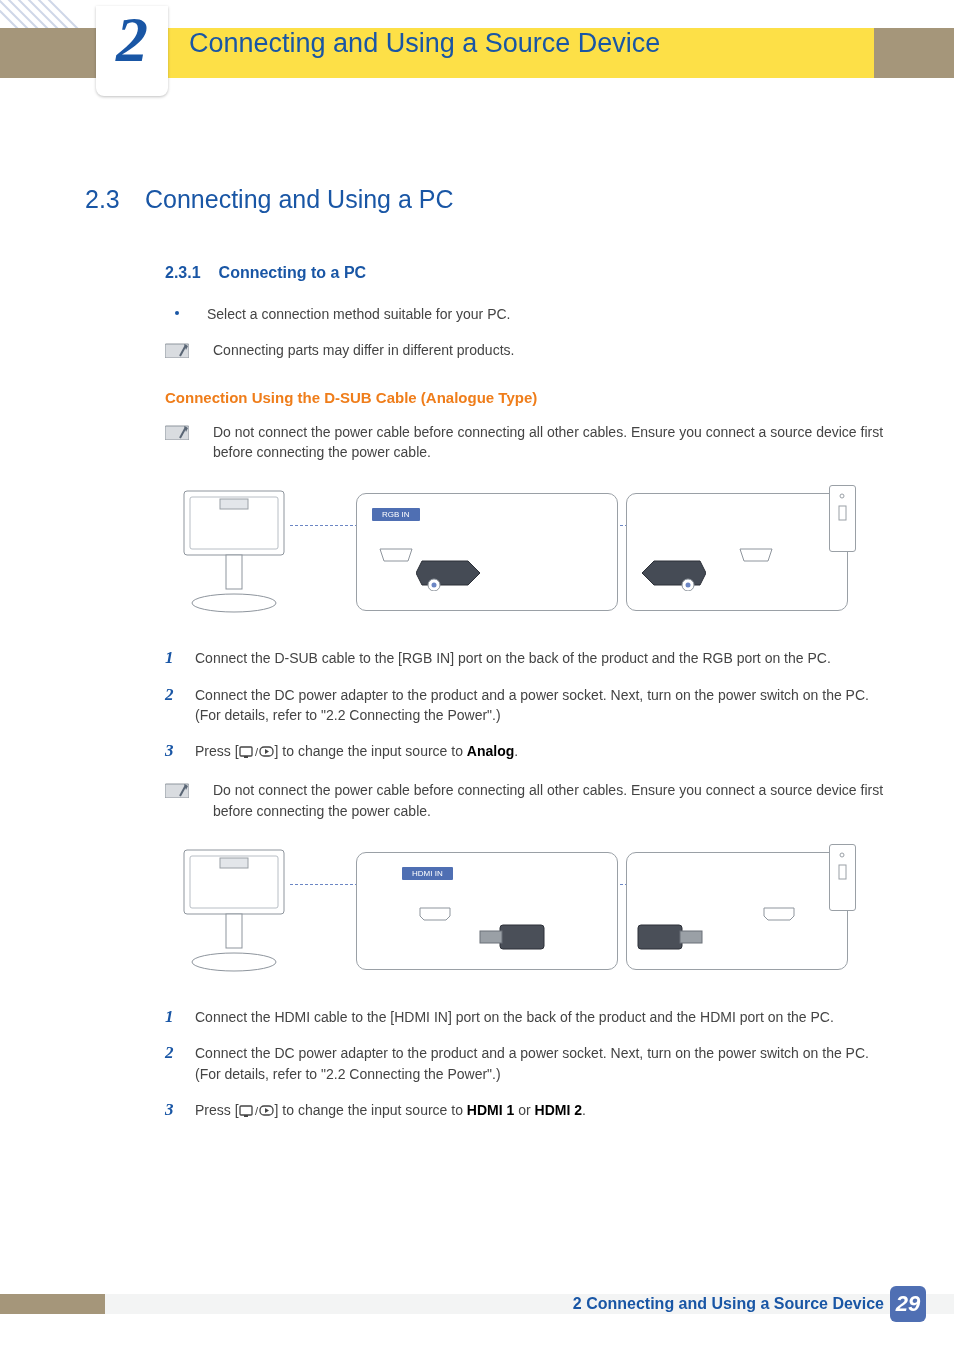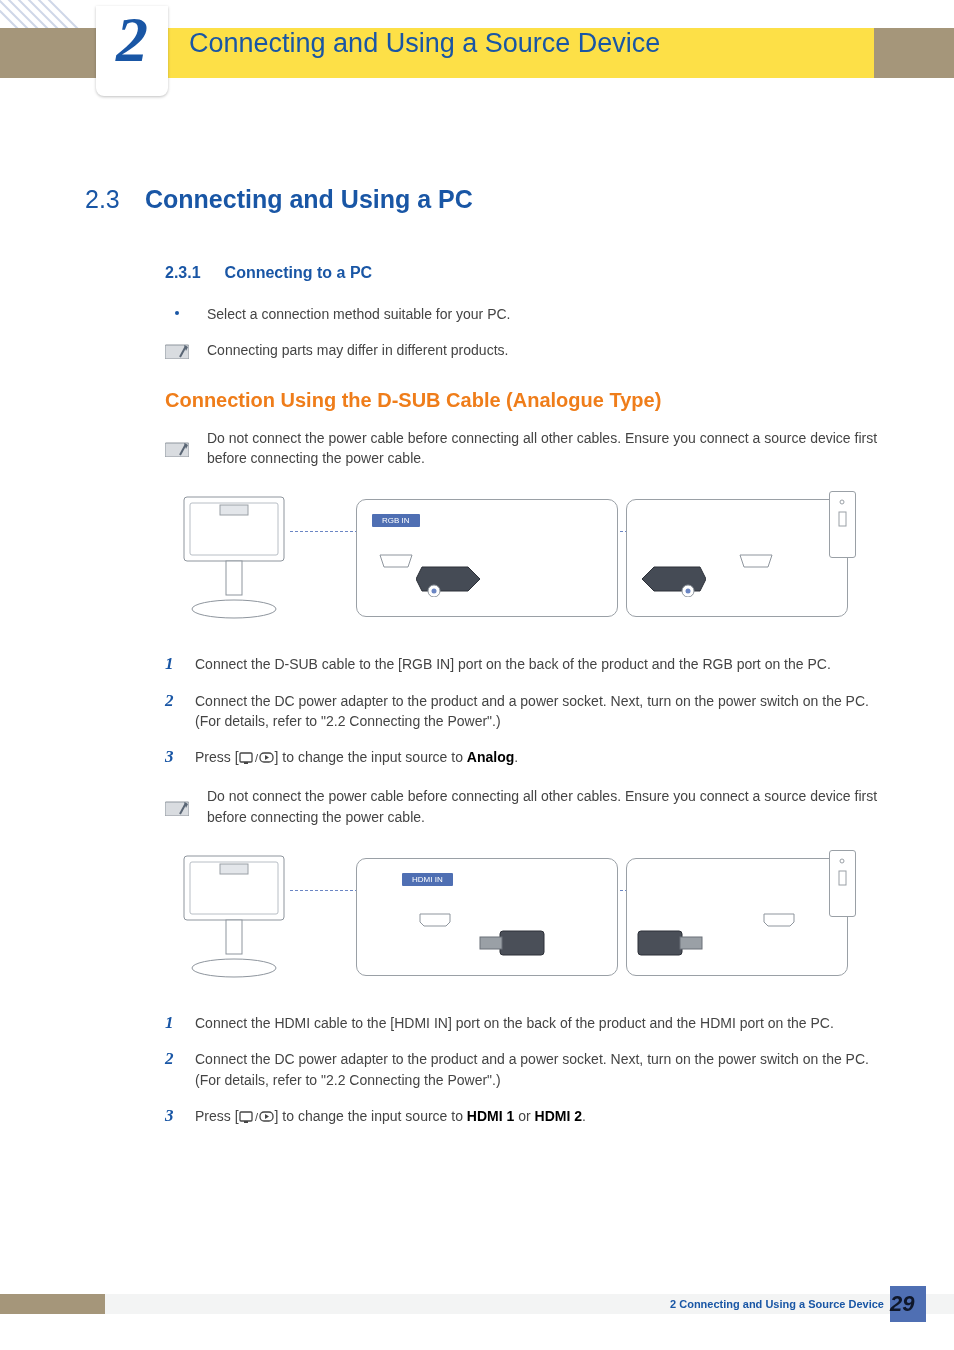--- a/index.html
+++ b/index.html
@@ -93,30 +93,30 @@
   }
   .sec-num {
     color: #1956a5;
     font-size: 25px;
     font-weight: 400;
     min-width: 52px;
   }
   .sec-title {
     color: #1956a5;
     font-size: 25px;
-    font-weight: 700;
+    font-weight: 400;
     text-align: center;
   }
   .subsec {
     margin-left: 80px;
     margin-top: 50px;
   }
   .subsec-row {
     display: flex;
-    gap: 24px;
+    gap: 18px;
     align-items: flex-start;
   }
   .subsec-num, .subsec-title {
     color: #1956a5;
     font-size: 16px;
     font-weight: 700;
   }
   .bullet-line {
     margin-top: 22px;
     display: flex;
@@ -133,33 +133,33 @@
     margin-left: 10px;
   }
   .body-text {
     font-size: 14px;
     color: #444;
     line-height: 1.45;
   }
   .note-row {
     margin-top: 16px;
     display: flex;
-    gap: 18px;
-    align-items: center;
+    gap: 24px;
+    align-items: flex-start;
   }
   .note-icon {
     width: 24px;
     height: 16px;
     flex-shrink: 0;
     margin-top: 2px;
   }
   .note-icon svg { display: block; }
   .sub-heading {
     margin-top: 28px;
-    font-size: 20px;
+    font-size: 15px;
     font-weight: 700;
     color: #ef7d1a;
   }
   .connector-label {
     display: inline-block;
     background: #4f6fb3;
     color: #fff;
     font-size: 8px;
     padding: 2px 10px;
     border-radius: 1px;
@@ -262,38 +262,39 @@
   .footer-band-left {
     position:absolute;
     left:0;
     bottom:16px;
     width:105px;
     height:20px;
     background:#a5967a;
   }
   .footer-text {
     color: #1956a5;
-    font-size: 11px;
+    font-size: 16px;
     font-weight: 700;
   }
   .page-num-box {
     position: absolute;
     right: 28px;
     bottom: 8px;
     width: 36px;
     height: 36px;
     background: #4f6fb3;
-    color: #0f172a;
+    color: #ffffff;
     font-family: Arial, sans-serif;
     font-weight: 700;
     font-style: italic;
     font-size: 22px;
     display: flex;
     align-items: center;
-    justify-content: flex-start;
+    justify-content: center;
+    border-radius: 6px;
   }
   .hdmi-svg, .dsub-svg { width:100%; height:100%; }
 </style>
 </head>
 <body>
 
 <div class="page">
 
   <div class="hatch">
     <div class="hatch-line" style="top:-40px;left:-90px"></div>

